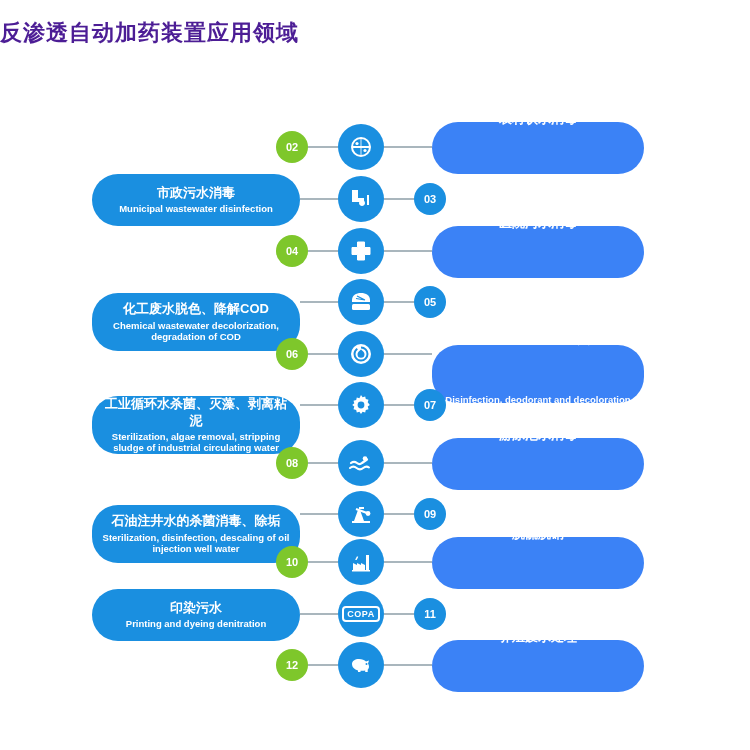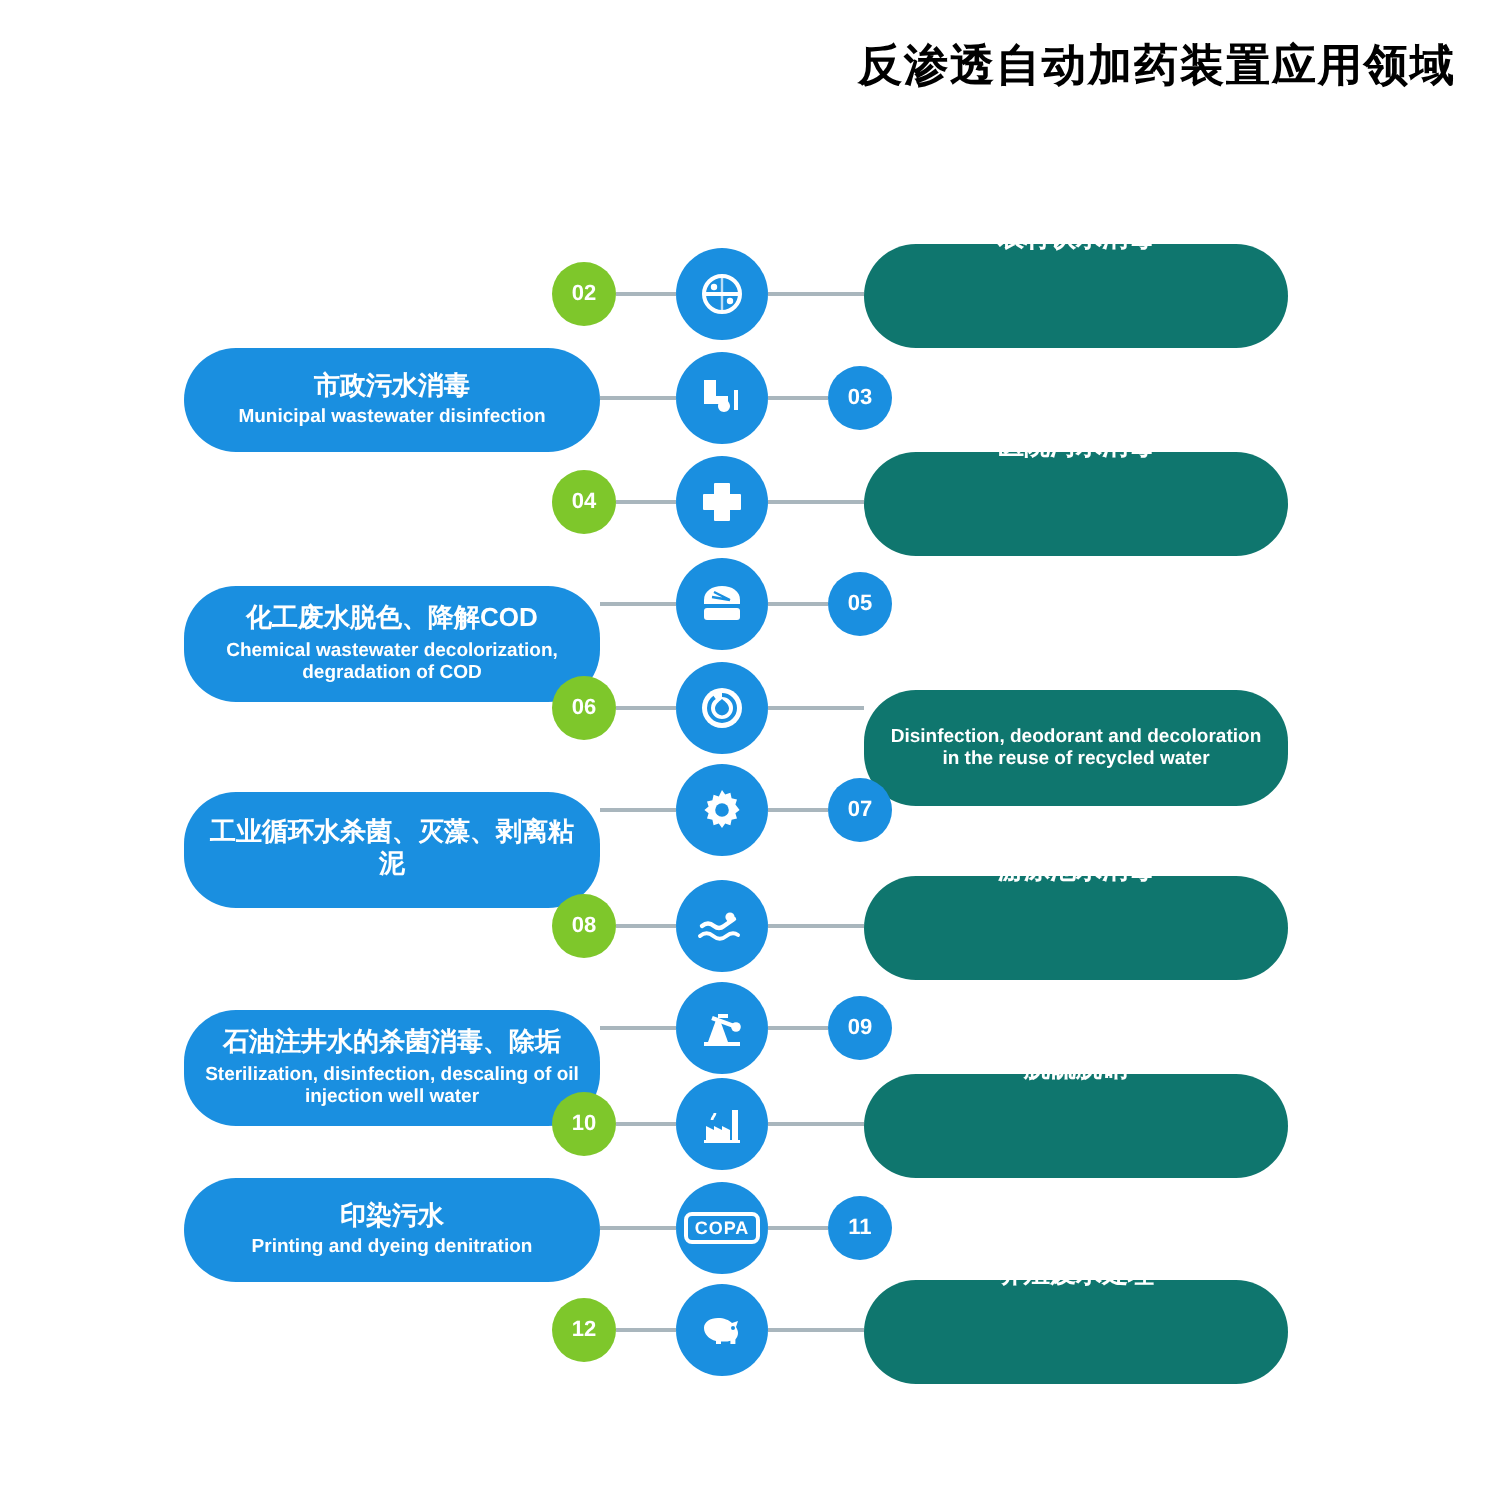--- a/index.html
+++ b/index.html
@@ -16,22 +16,22 @@
   #stage {
     position: relative;
     width: 750px;
     height: 750px;
   }
   .title {
     position: absolute;
     top: 18px;
     left: 0;
     width: 728px;
-    text-align: right;
-    color: #000000;
+    text-align: left;
+    color: #4c1d95;
     font-size: 22px;
     font-weight: bold;
     letter-spacing: 1px;
   }
 
   .row {
     position: absolute;
     left: 0;
     width: 750px;
     height: 52px;
@@ -52,21 +52,21 @@
     padding: 2px 8px;
   }
   .pill.left {
     left: 92px;
     width: 208px;
     background: #1a8fe0;
   }
   .pill.right {
     left: 432px;
     width: 212px;
-    background: #0f766e;
+    background: #3b82f6;
     gap: 44px;
   }
   .pill .cn {
     font-size: 13px;
     font-weight: bold;
     margin-bottom: 2px;
   }
   .pill .en {
     font-size: 9.5px;
     font-weight: bold;
@@ -218,27 +218,29 @@
     <div class="line l-numg-icon"></div>
     <div class="icon-circle">
       <svg width="28" height="28" viewBox="0 0 28 28">
           <circle cx="14" cy="14" r="10" fill="#fff"></circle>
           <path d="M14 7.5c3.6 0 6.5 2.9 6.5 6.5S17.6 20.5 14 20.5 7.5 17.6 7.5 14c0-2.2 1.1-4.1 2.8-5.3" fill="none" stroke="#1a8fe0" stroke-width="2"></path>
           <path d="M14 9.5c2 1.5 3.5 3 3.5 4.7A3.5 3.5 0 0 1 14 17.7a3.5 3.5 0 0 1-3.5-3.5c0-1.7 1.5-3.2 3.5-4.7z" fill="#1a8fe0"></path>
         </svg>
     </div>
     <div class="line l-icon-rpill"></div>
     <div class="pill right h3">
+      <span class="cn">中水回用中的消毒、除臭、脱色</span>
       <span class="en">Disinfection, deodorant and decoloration in the reuse of recycled water</span>
     </div>
   </div>
 
   <div class="row" style="top:380px">
     <div class="pill left h3">
       <span class="cn">工业循环水杀菌、灭藻、剥离粘泥</span>
+      <span class="en">Sterilization, algae removal, stripping sludge of industrial circulating water</span>
     </div>
     <div class="line l-pill-icon"></div>
     <div class="icon-circle">
       <svg width="26" height="26" viewBox="0 0 26 26">
           <path d="M13 3l1.6 2.2 2.6-.8.6 2.7 2.7.6-.8 2.6L21.8 13l-2.1 1.6.8 2.7-2.7.6-.6 2.7-2.6-.8L13 22l-1.6-2.2-2.6.8-.6-2.7-2.7-.6.8-2.7L4.2 13l2.1-1.7-.8-2.6 2.7-.6.6-2.7 2.6.8z" fill="#fff"></path>
           <circle cx="13" cy="13" r="3.4" fill="#1a8fe0"></circle>
         </svg>
     </div>
     <div class="line l-icon-num"></div>
     <div class="num blue">07</div>

